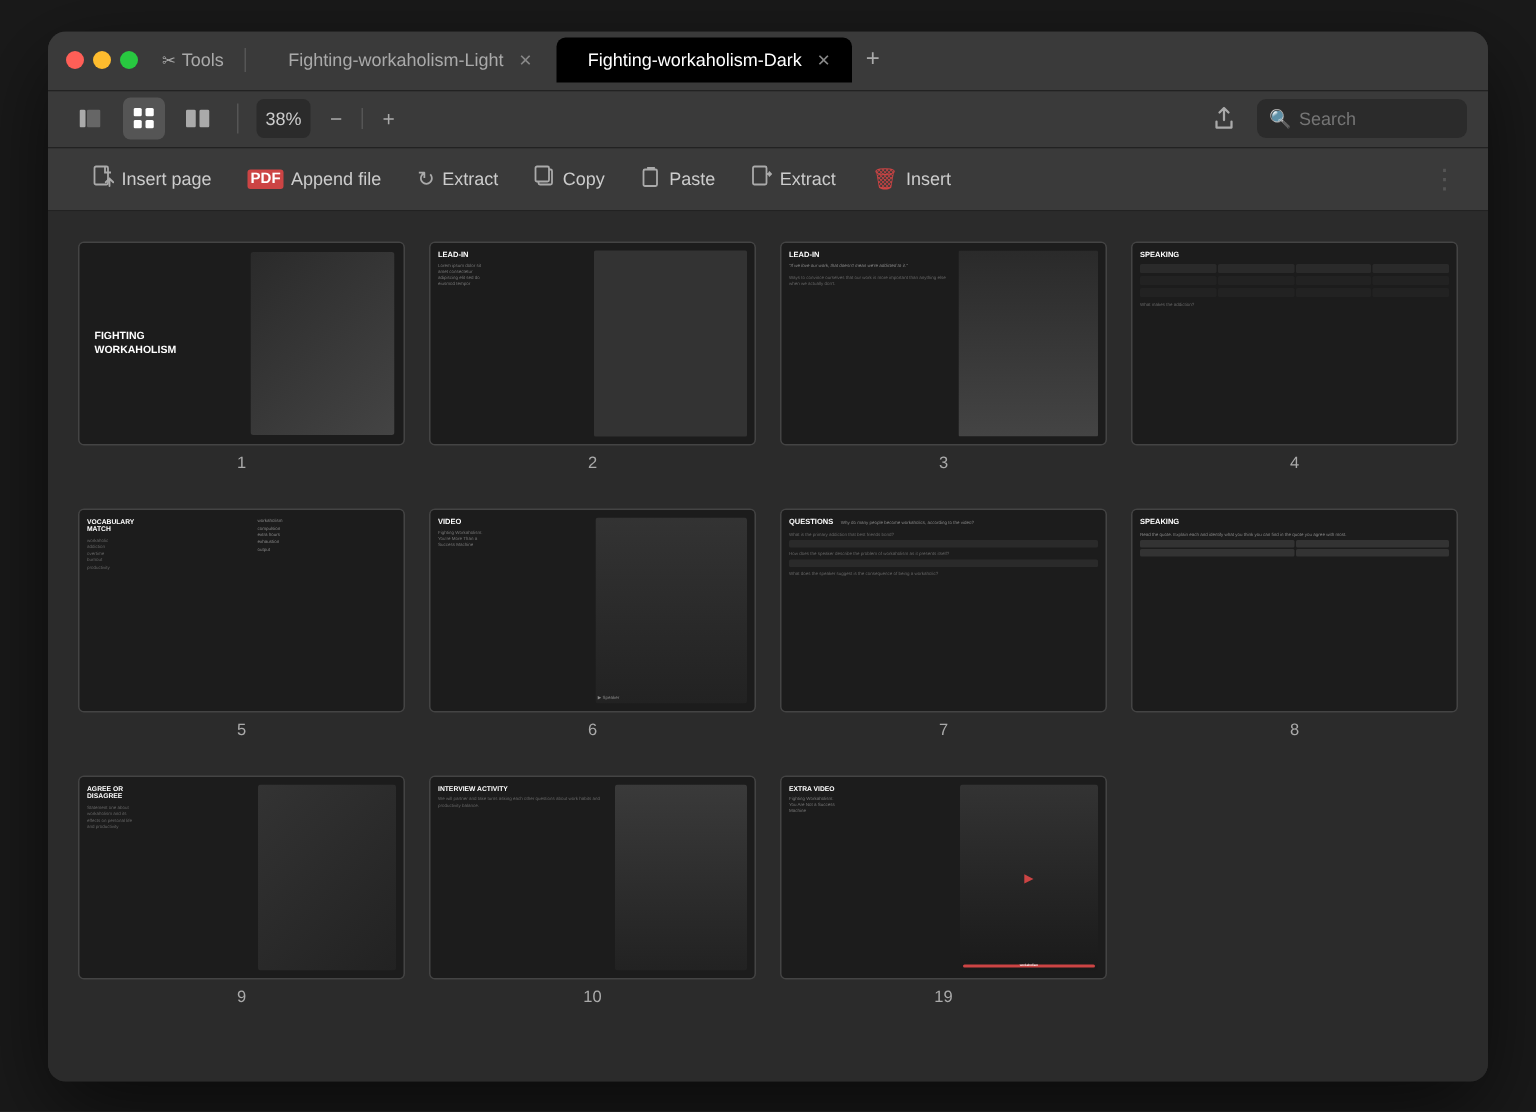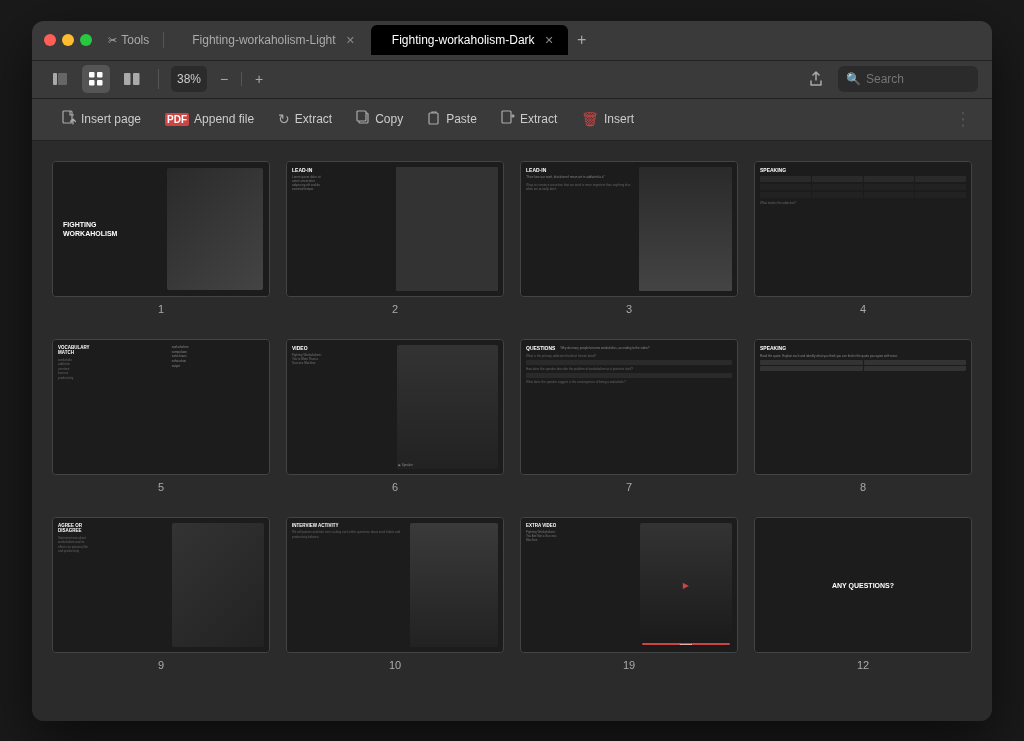--- a/index.html
+++ b/index.html
@@ -566,24 +566,16 @@
               </div>
               <div style="position:absolute;bottom:2px;left:2px;right:2px;background:#c44;height:2px;border-radius:1px;display:flex;align-items:center;justify-content:center;">
                 <span style="color:#fff;font-size:2px;font-weight:700;">workaholism</span>
               </div>
             </div>
           </div>
         </div>
         <span class="page-num">19</span>
       </div>
 
-      <div class="page-item">
-        <div class="page-thumb">
-          <div style="width:100%;height:100%;background:#1c1c1c;display:flex;align-items:center;justify-content:center;">
-            <div style="color:#fff;font-size:7px;font-weight:800;text-transform:uppercase;text-align:center;padding:8px;">ANY QUESTIONS?</div>
-          </div>
-        </div>
-        <span class="page-num">12</span>
-      </div>
 
     </div>
   </div>
 </div>
 
 </body></html>

